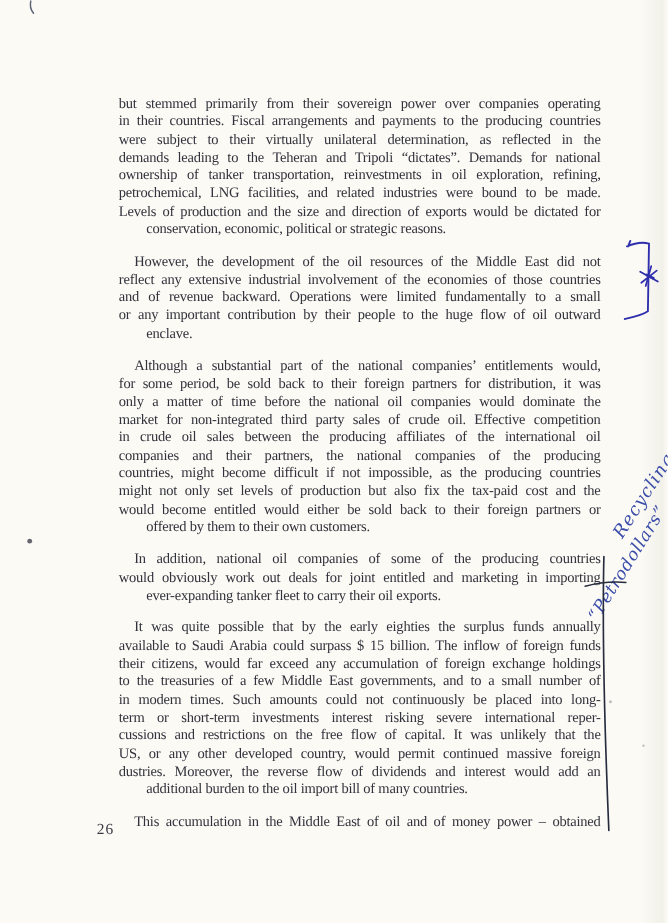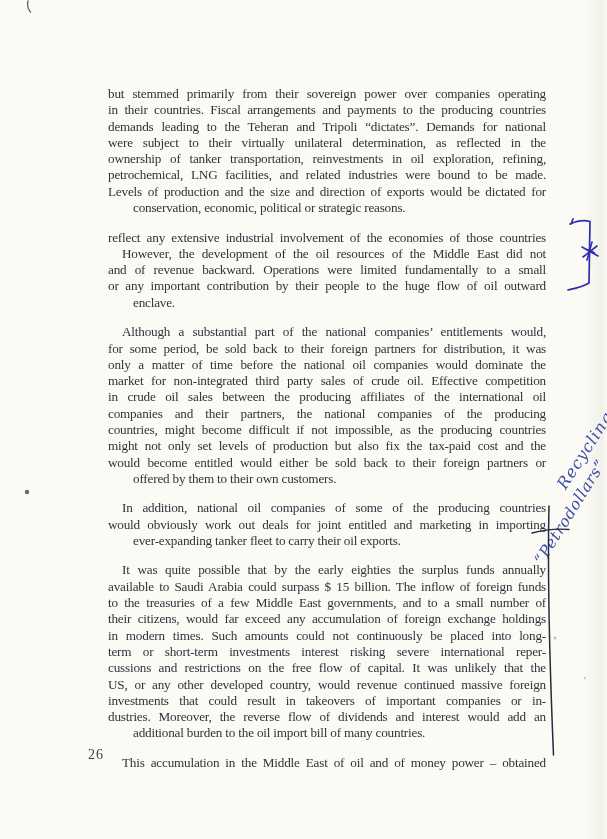--- a/index.html
+++ b/index.html
@@ -65,32 +65,32 @@
 <body>
 
 <div class="page">
 
   <div class="text-block">
 
     <p class="para">
       </p>
       <div class="line">but stemmed primarily from their sovereign power over companies operating</div>
       <div class="line">in their countries. Fiscal arrangements and payments to the producing countries</div>
+      <div class="line">were subject to their virtually unilateral determination, as reflected in the</div>
       <div class="line">demands leading to the Teheran and Tripoli “dictates”. Demands for national</div>
-      <div class="line">were subject to their virtually unilateral determination, as reflected in the</div>
       <div class="line">ownership of tanker transportation, reinvestments in oil exploration, refining,</div>
       <div class="line">petrochemical, LNG facilities, and related industries were bound to be made.</div>
       <div class="line">Levels of production and the size and direction of exports would be dictated for</div>
       <div class="line end">conservation, economic, political or strategic reasons.</div>
     <p></p>
 
     <p class="para">
       </p>
+      <div class="line ind">However, the development of the oil resources of the Middle East did not</div>
       <div class="line">reflect any extensive industrial involvement of the economies of those countries</div>
-      <div class="line ind">However, the development of the oil resources of the Middle East did not</div>
       <div class="line">and of revenue backward. Operations were limited fundamentally to a small</div>
       <div class="line">or any important contribution by their people to the huge flow of oil outward</div>
       <div class="line end">enclave.</div>
     <p></p>
 
     <p class="para">
       </p>
       <div class="line ind">Although a substantial part of the national companies’ entitlements would,</div>
       <div class="line">for some period, be sold back to their foreign partners for distribution, it was</div>
       <div class="line">only a matter of time before the national oil companies would dominate the</div>
@@ -107,27 +107,26 @@
       </p>
       <div class="line ind">In addition, national oil companies of some of the producing countries</div>
       <div class="line">would obviously work out deals for joint entitled and marketing in importing</div>
       <div class="line end">ever-expanding tanker fleet to carry their oil exports.</div>
     <p></p>
 
     <p class="para">
       </p>
       <div class="line ind">It was quite possible that by the early eighties the surplus funds annually</div>
       <div class="line">available to Saudi Arabia could surpass $ 15 billion. The inflow of foreign funds</div>
+      <div class="line">their citizens, would far exceed any accumulation of foreign exchange holdings</div>
       <div class="line">to the treasuries of a few Middle East governments, and to a small number of</div>
-      <div class="line">their citizens, would far exceed any accumulation of foreign exchange holdings</div>
       <div class="line">in modern times. Such amounts could not continuously be placed into long-</div>
       <div class="line">term or short-term investments interest risking severe international reper-</div>
       <div class="line">cussions and restrictions on the free flow of capital. It was unlikely that the</div>
-      <div class="line">US, or any other developed country, would revenue continued massive foreign</div>
-      <div class="line">investments that could result in takeovers of important companies or in-</div>
+      <div class="line">US, or any other developed country, would permit continued massive foreign</div>
       <div class="line">dustries. Moreover, the reverse flow of dividends and interest would add an</div>
       <div class="line end">additional burden to the oil import bill of many countries.</div>
     <p></p>
 
     <p class="para">
       </p>
       <div class="line ind">This accumulation in the Middle East of oil and of money power – obtained</div>
     <p></p>
 
   </div>

